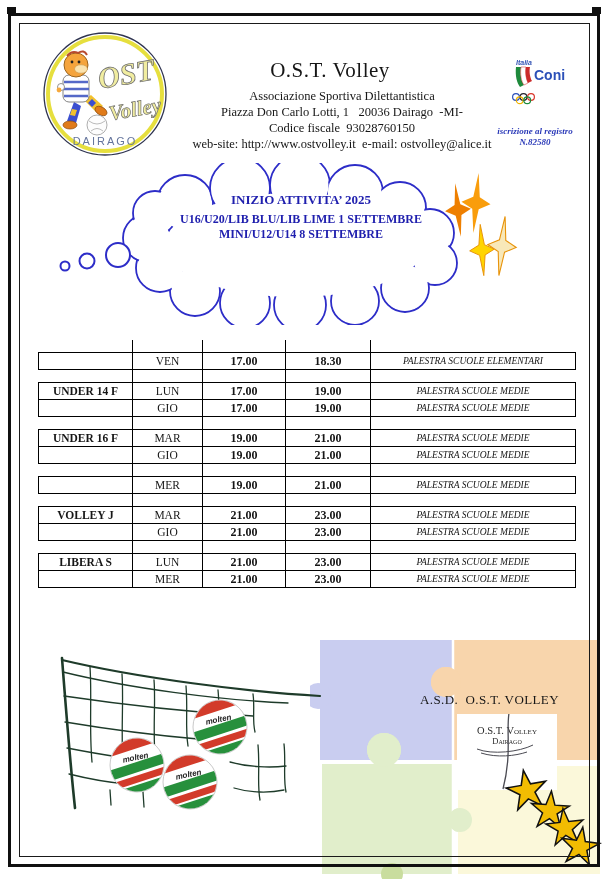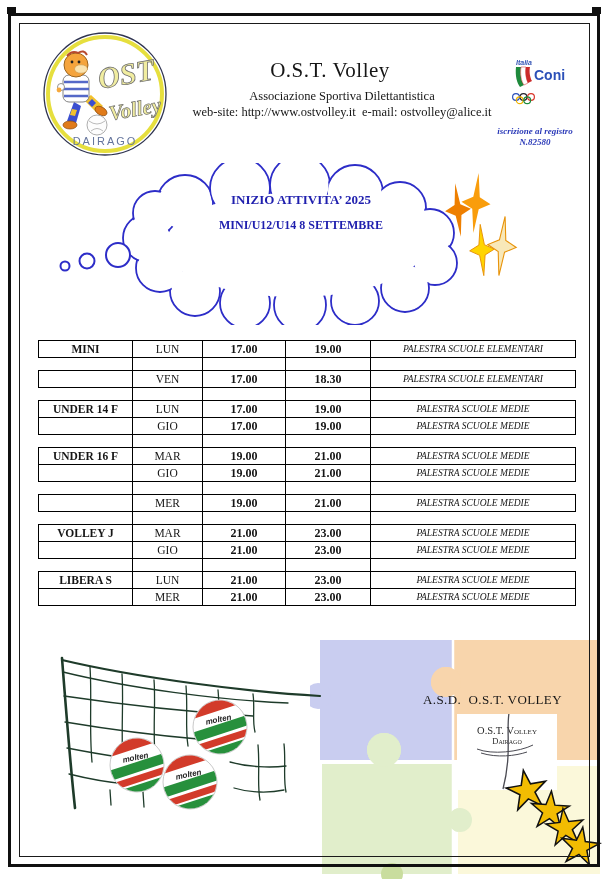--- a/index.html
+++ b/index.html
@@ -23,21 +23,21 @@
   .club-name{font-size:21px; margin-bottom:5px; letter-spacing:0.5px;}
   .header-line{font-size:12.5px; line-height:16px;padding-left:24px;}
   .coni-svg{position:absolute; left:502px; top:55px; z-index:2;}
   .registry{position:absolute; left:476px; top:126px; width:118px; text-align:center;
     font-size:9px; font-style:italic; font-weight:bold; color:#2b3ab8; line-height:11px; z-index:2;}
 
   
   .cloud-svg{position:absolute; left:55px; top:163px; z-index:1;}
   .bubble-text{position:absolute; left:145px; top:192px; width:312px; text-align:center;
     color:#1f1fae; font-weight:bold; z-index:2;}
-  .bubble-title{font-size:13px; margin-bottom:10px;}
+  .bubble-title{font-size:13px; margin-bottom:4px;}
   .bubble-line{font-size:12px; line-height:15px;}
   .bubble-cal{font-size:13px; margin-top:15px;}
   .sparkles-svg{position:absolute; left:430px; top:170px; z-index:2;}
 
   
   table.schedule{position:absolute; left:38px; top:340px; width:537px;
     border-collapse:collapse; table-layout:fixed; z-index:2;}
   table.schedule td{padding:0 2px; text-align:center; vertical-align:middle;
     overflow:hidden; white-space:nowrap;}
   tr.data td{border:1px solid #000; height:16px;}
@@ -45,21 +45,21 @@
   td.day{font-size:11.5px;}
   td.time{font-weight:bold; font-size:12px;}
   td.gym{font-style:italic; font-size:9.5px;}
   tr.sep td{border:none; height:12px;}
   tr.sep td + td{border-left:1px solid #000;}
 
   
   .net-svg{position:absolute; left:48px; top:650px; z-index:1;}
   .puzzle-svg{position:absolutel; z-index:0;}
   .puzzle-wrap{position:absolute; left:310px; top:638px; z-index:1;}
-  .asd-text{position:absolute; left:406px; top:692px; width:156px; text-align:right;
+  .asd-text{position:absolute; left:420px; top:692px; width:156px; text-align:left;
     font-size:13px; letter-spacing:0.4px; z-index:2; white-space:nowrap;}
   .stamp{position:absolute; left:457px; top:714px; width:100px; height:76px;
     background:#fff; z-index:2; text-align:center;}
   .stamp-l1{font-variant:small-caps; font-size:10.5px; margin-top:11px; color:#2a2a2a;}
   .stamp-l2{font-variant:small-caps; font-size:8.5px; color:#2a2a2a;}
   .stamp-scribble{position:absolute; left:0; top:0;}
   .gold-stars-svg{position:absolute; left:498px; top:762px; z-index:3;}
 </style>
 </head>
 <body>
@@ -115,20 +115,22 @@
       <circle cx="-1" cy="-38" r="1.4" fill="#222222"></circle>
     </g>
     <text x="88" y="56" text-anchor="middle" font-family="Liberation Serif, serif" font-style="italic" font-weight="bold" font-size="30" fill="#f1eda0" stroke="#707070" stroke-width="0.8" transform="rotate(-10 88 56)">OST</text>
     <text x="96" y="88" text-anchor="middle" font-family="Liberation Serif, serif" font-style="italic" font-weight="bold" font-size="21" fill="#f1eda0" stroke="#707070" stroke-width="0.7" transform="rotate(-10 96 88)">Volley</text>
     <text x="65" y="117" text-anchor="middle" font-family="Liberation Sans, sans-serif" font-size="11" letter-spacing="2" fill="#64749c">DAIRAGO</text>
   </svg>
 
   <div class="header-text">
     <div class="club-name">O.S.T. Volley</div>
     <div class="header-line">Associazione Sportiva Dilettantistica</div>
+    <div class="header-line">Piazza Don Carlo Lotti, 1 &nbsp; 20036 Dairago&nbsp; -MI-</div>
+    <div class="header-line">Codice fiscale&nbsp; 93028760150</div>
     <div class="header-line">web-site: http://www.ostvolley.it&nbsp; e-mail: ostvolley@alice.it</div>
   </div>
 
   <svg class="coni-svg" width="64" height="56" viewBox="0 0 64 56">
     <text x="14" y="10" font-family="Liberation Sans, sans-serif" font-style="italic" font-weight="bold" font-size="7" fill="#3353b4">Italia</text>
     <g transform="translate(12,12)">
       <path d="M2,0 C1,9 3,16 6,20 L10,18 C7,14 6,7 7,0 Z" fill="#1e8a3c"></path>
       <path d="M7,0 C6,7 7,14 10,18 L14,16 C12,12 11,5 12,0 Z" fill="#ffffff" stroke="#cc2a2a" stroke-width="0.5"></path>
       <path d="M12,0 C11,5 12,12 14,16 L18,14 C16,11 15,4 16,0 Z" fill="#cc2a2a"></path>
     </g>
@@ -185,20 +187,21 @@
     </g>
     <g stroke="#2d2dc8" stroke-width="2" fill="#ffffff">
       <circle cx="10" cy="103" r="4.5"></circle>
       <circle cx="32" cy="98" r="7.5"></circle>
       <circle cx="63" cy="92" r="12"></circle>
     </g>
   </svg>
 
   <div class="bubble-text">
     <div class="bubble-title">INIZIO ATTIVITA’ 2025</div>
+    <div class="bubble-line">U16/U20/LIB BLU/LIB LIME 1 SETTEMBRE</div>
     <div class="bubble-line">MINI/U12/U14 8 SETTEMBRE</div>
   </div>
 
   <svg class="sparkles-svg" width="118" height="118" viewBox="0 0 118 118">
     <defs>
       <path id="sparkle" d="M0,-27 L2.9,-5.4 L13,0 L2.9,5.4 L0,27 L-2.9,5.4 L-13,0 L-2.9,-5.4 Z"></path>
     </defs>
     <use href="#sparkle" transform="translate(28,40) rotate(-6)" fill="#ee7f00"></use>
     <use href="#sparkle" transform="translate(46,33) rotate(5) scale(1.12)" fill="#f99d0c"></use>
     <use href="#sparkle" transform="translate(52,80) rotate(-4) scale(0.95)" fill="#ffd400" stroke="#e8930a" stroke-width="1"></use>
@@ -207,27 +210,20 @@
 
   <table class="schedule">
     <colgroup>
       <col style="width:94px">
         <col style="width:70px">
         <col style="width:83px">
         <col style="width:85px">
         <col style="width:205px">
     </colgroup>
     <tbody>
-        <tr class="data">
-          <td class="cat">MINI</td>
-          <td class="day">LUN</td>
-          <td class="time">17.00</td>
-          <td class="time">19.00</td>
-          <td class="gym">PALESTRA SCUOLE ELEMENTARI</td>
-        </tr>
         <tr class="sep">
           <td></td>
           <td></td>
           <td></td>
           <td></td>
           <td></td>
         </tr>
         <tr class="data">
           <td class="cat"></td>
           <td class="day">VEN</td>

